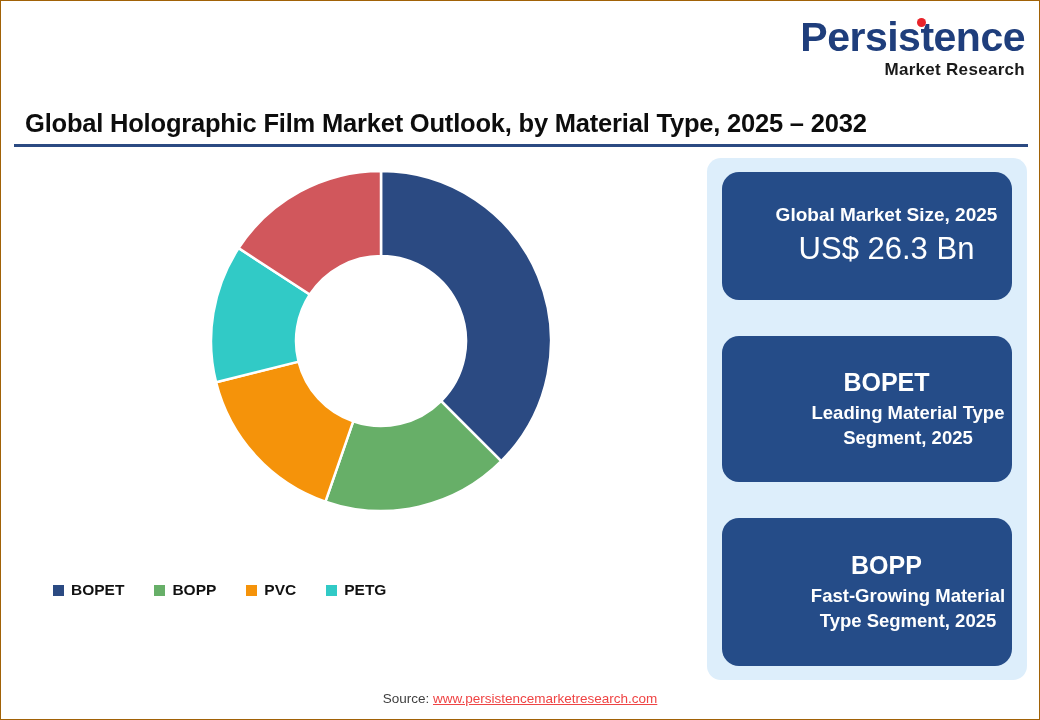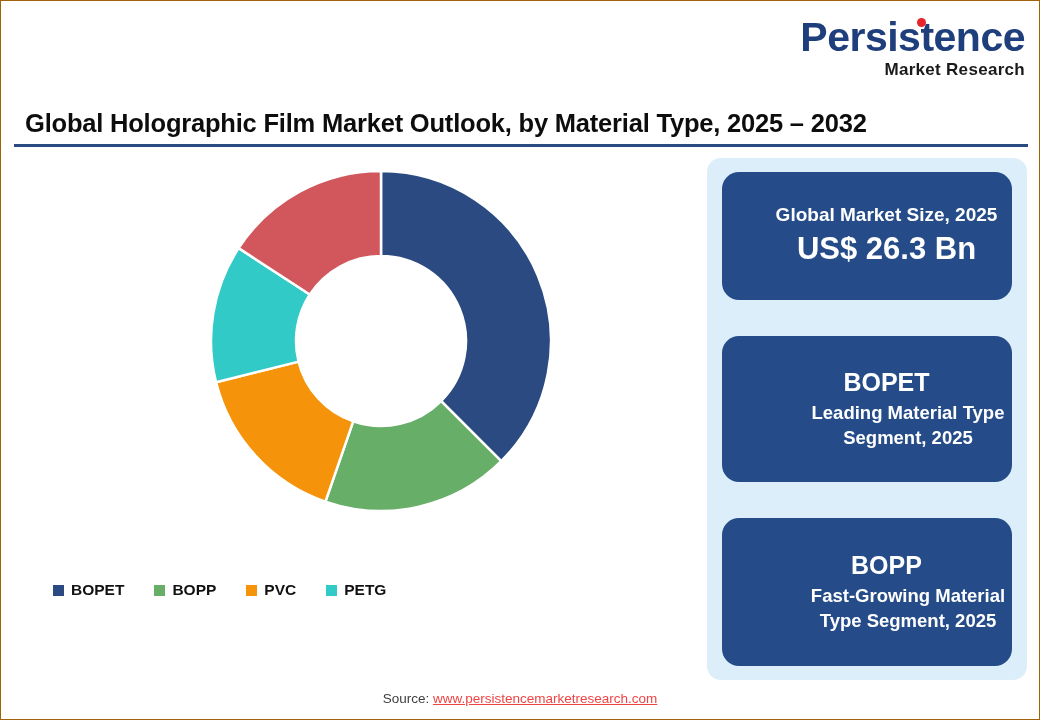--- a/index.html
+++ b/index.html
@@ -138,21 +138,21 @@
   .card-2 { height: 146px; }
   .card-3 { height: 148px; }
 
   .card-kicker {
     font-size: 19px;
     font-weight: bold;
     line-height: 1.25;
   }
   .card-value {
     font-size: 31px;
-    font-weight: bold;
+    font-weight: normal;
     line-height: 1.3;
     margin-top: 2px;
   }
   .card-heading {
     font-size: 25px;
     font-weight: bold;
     line-height: 1.2;
   }
   .card-sub {
     font-size: 18.5px;

